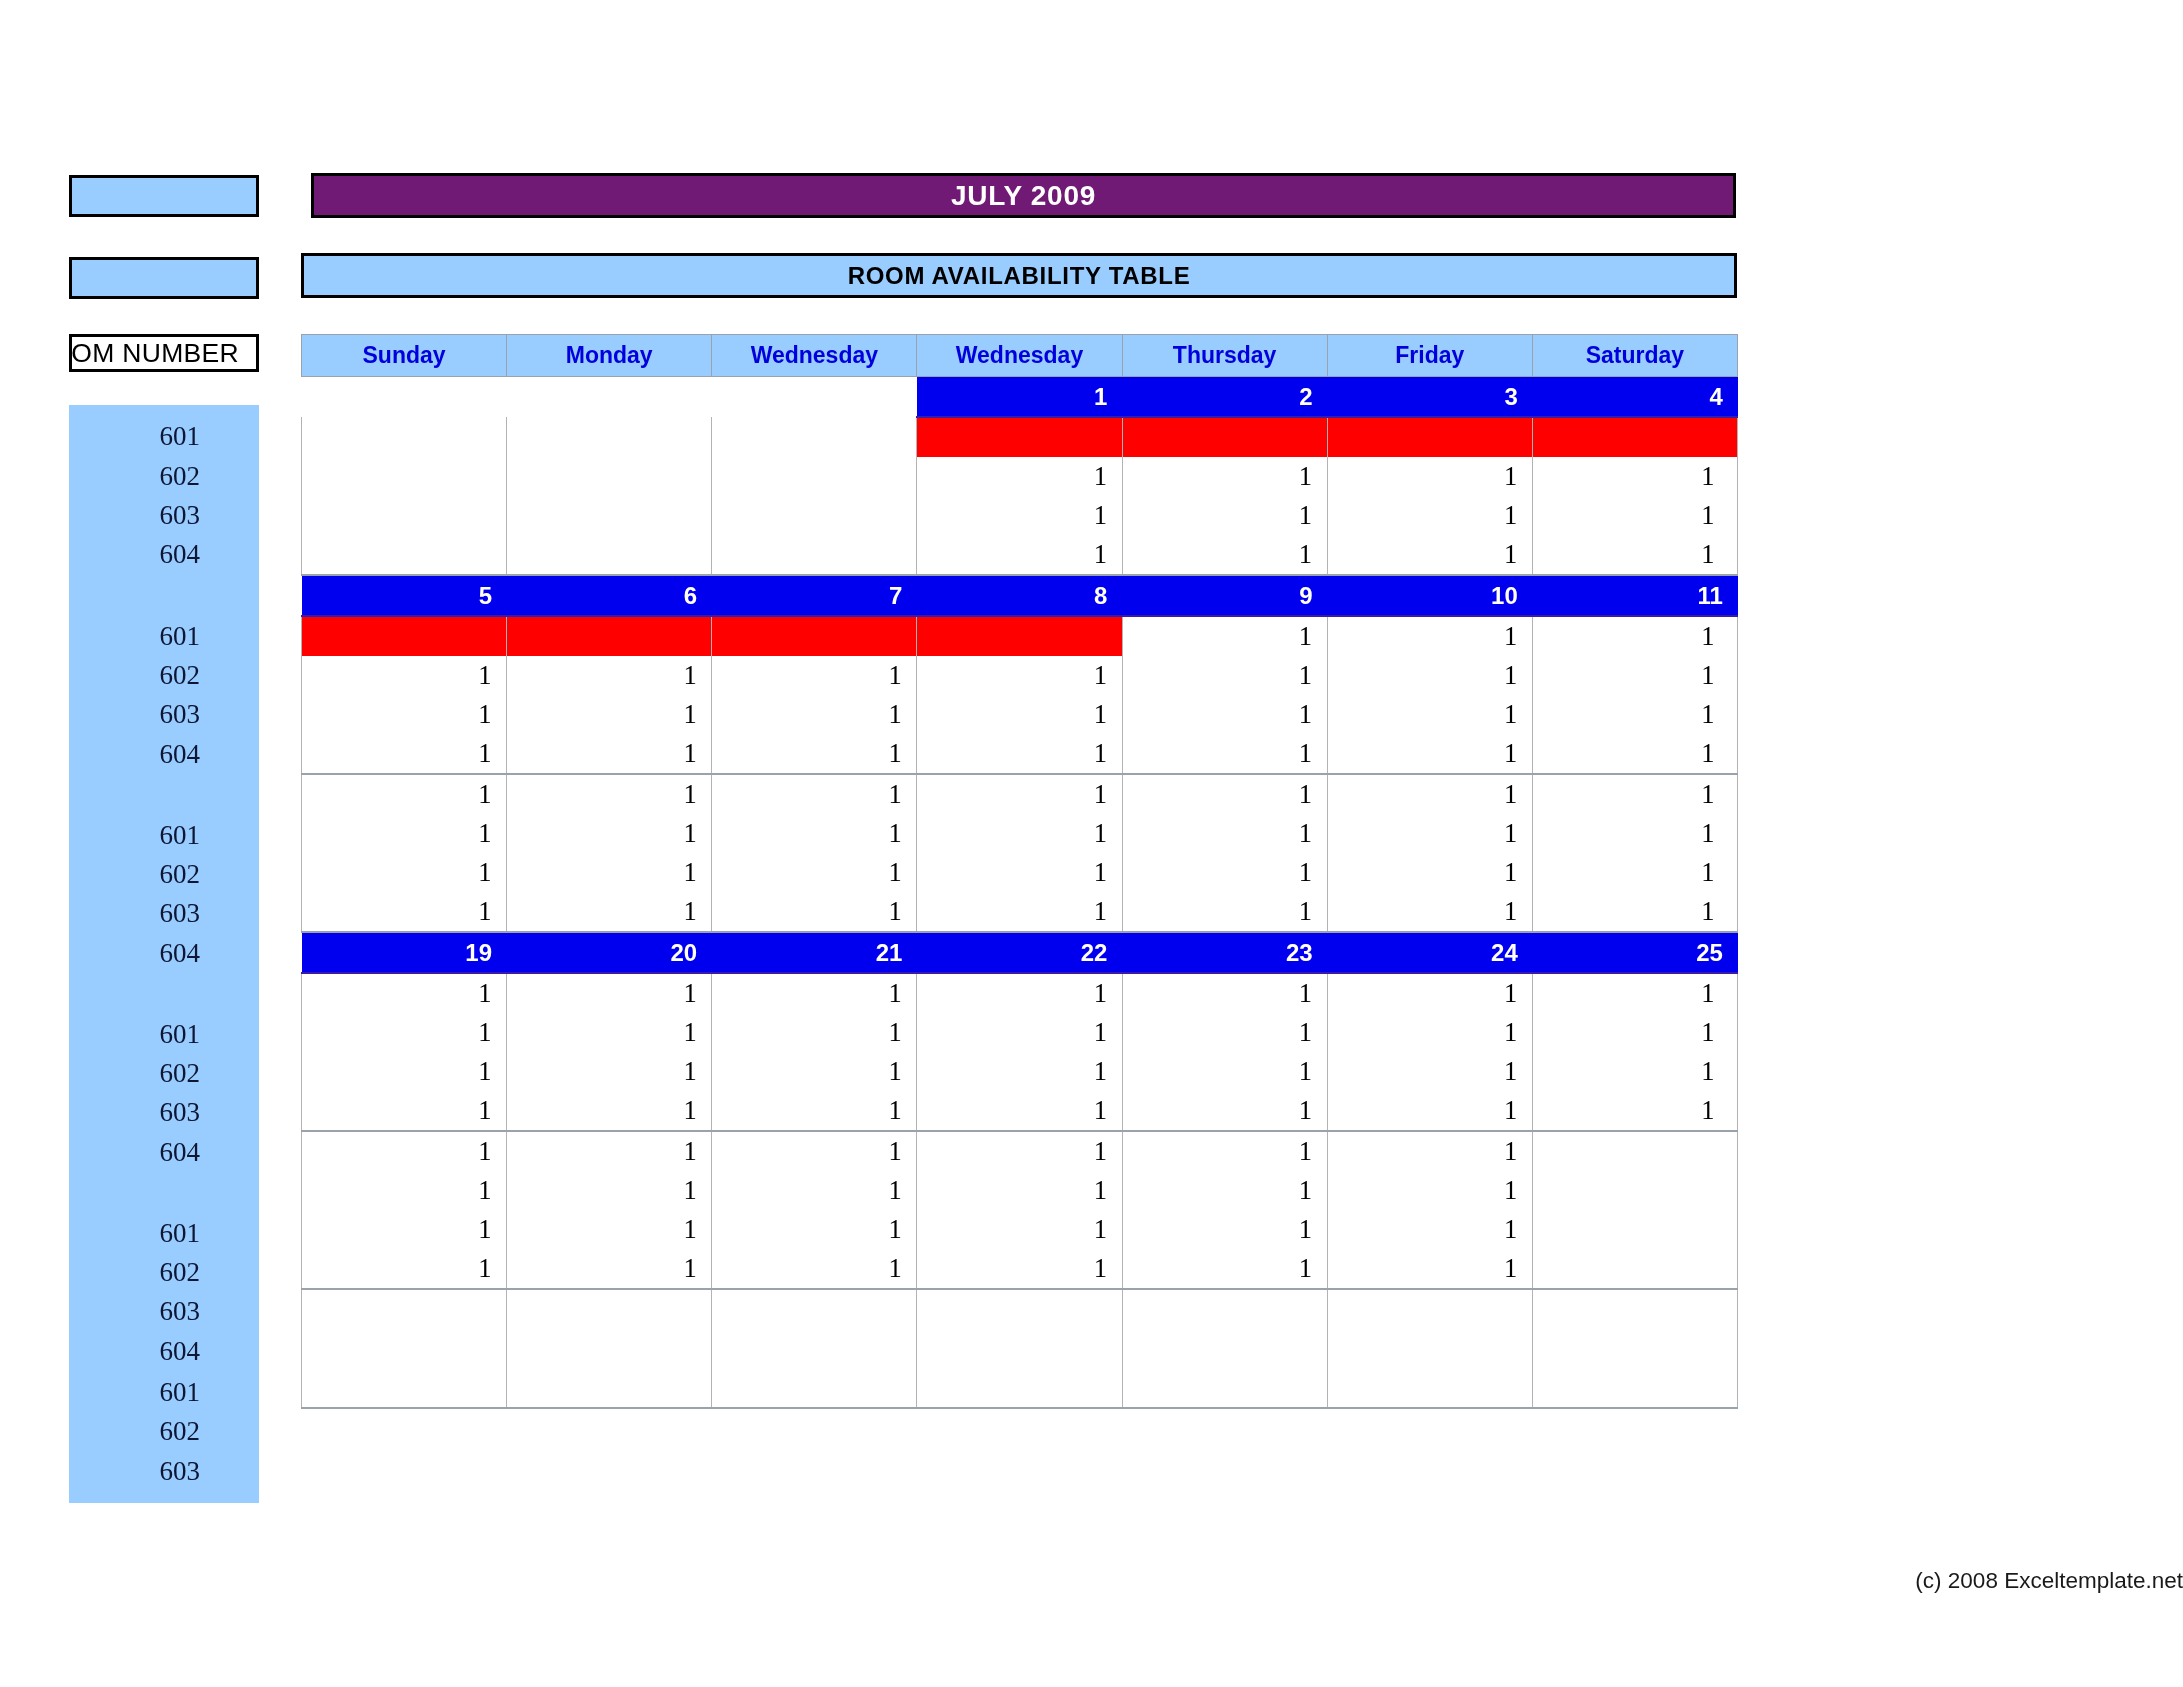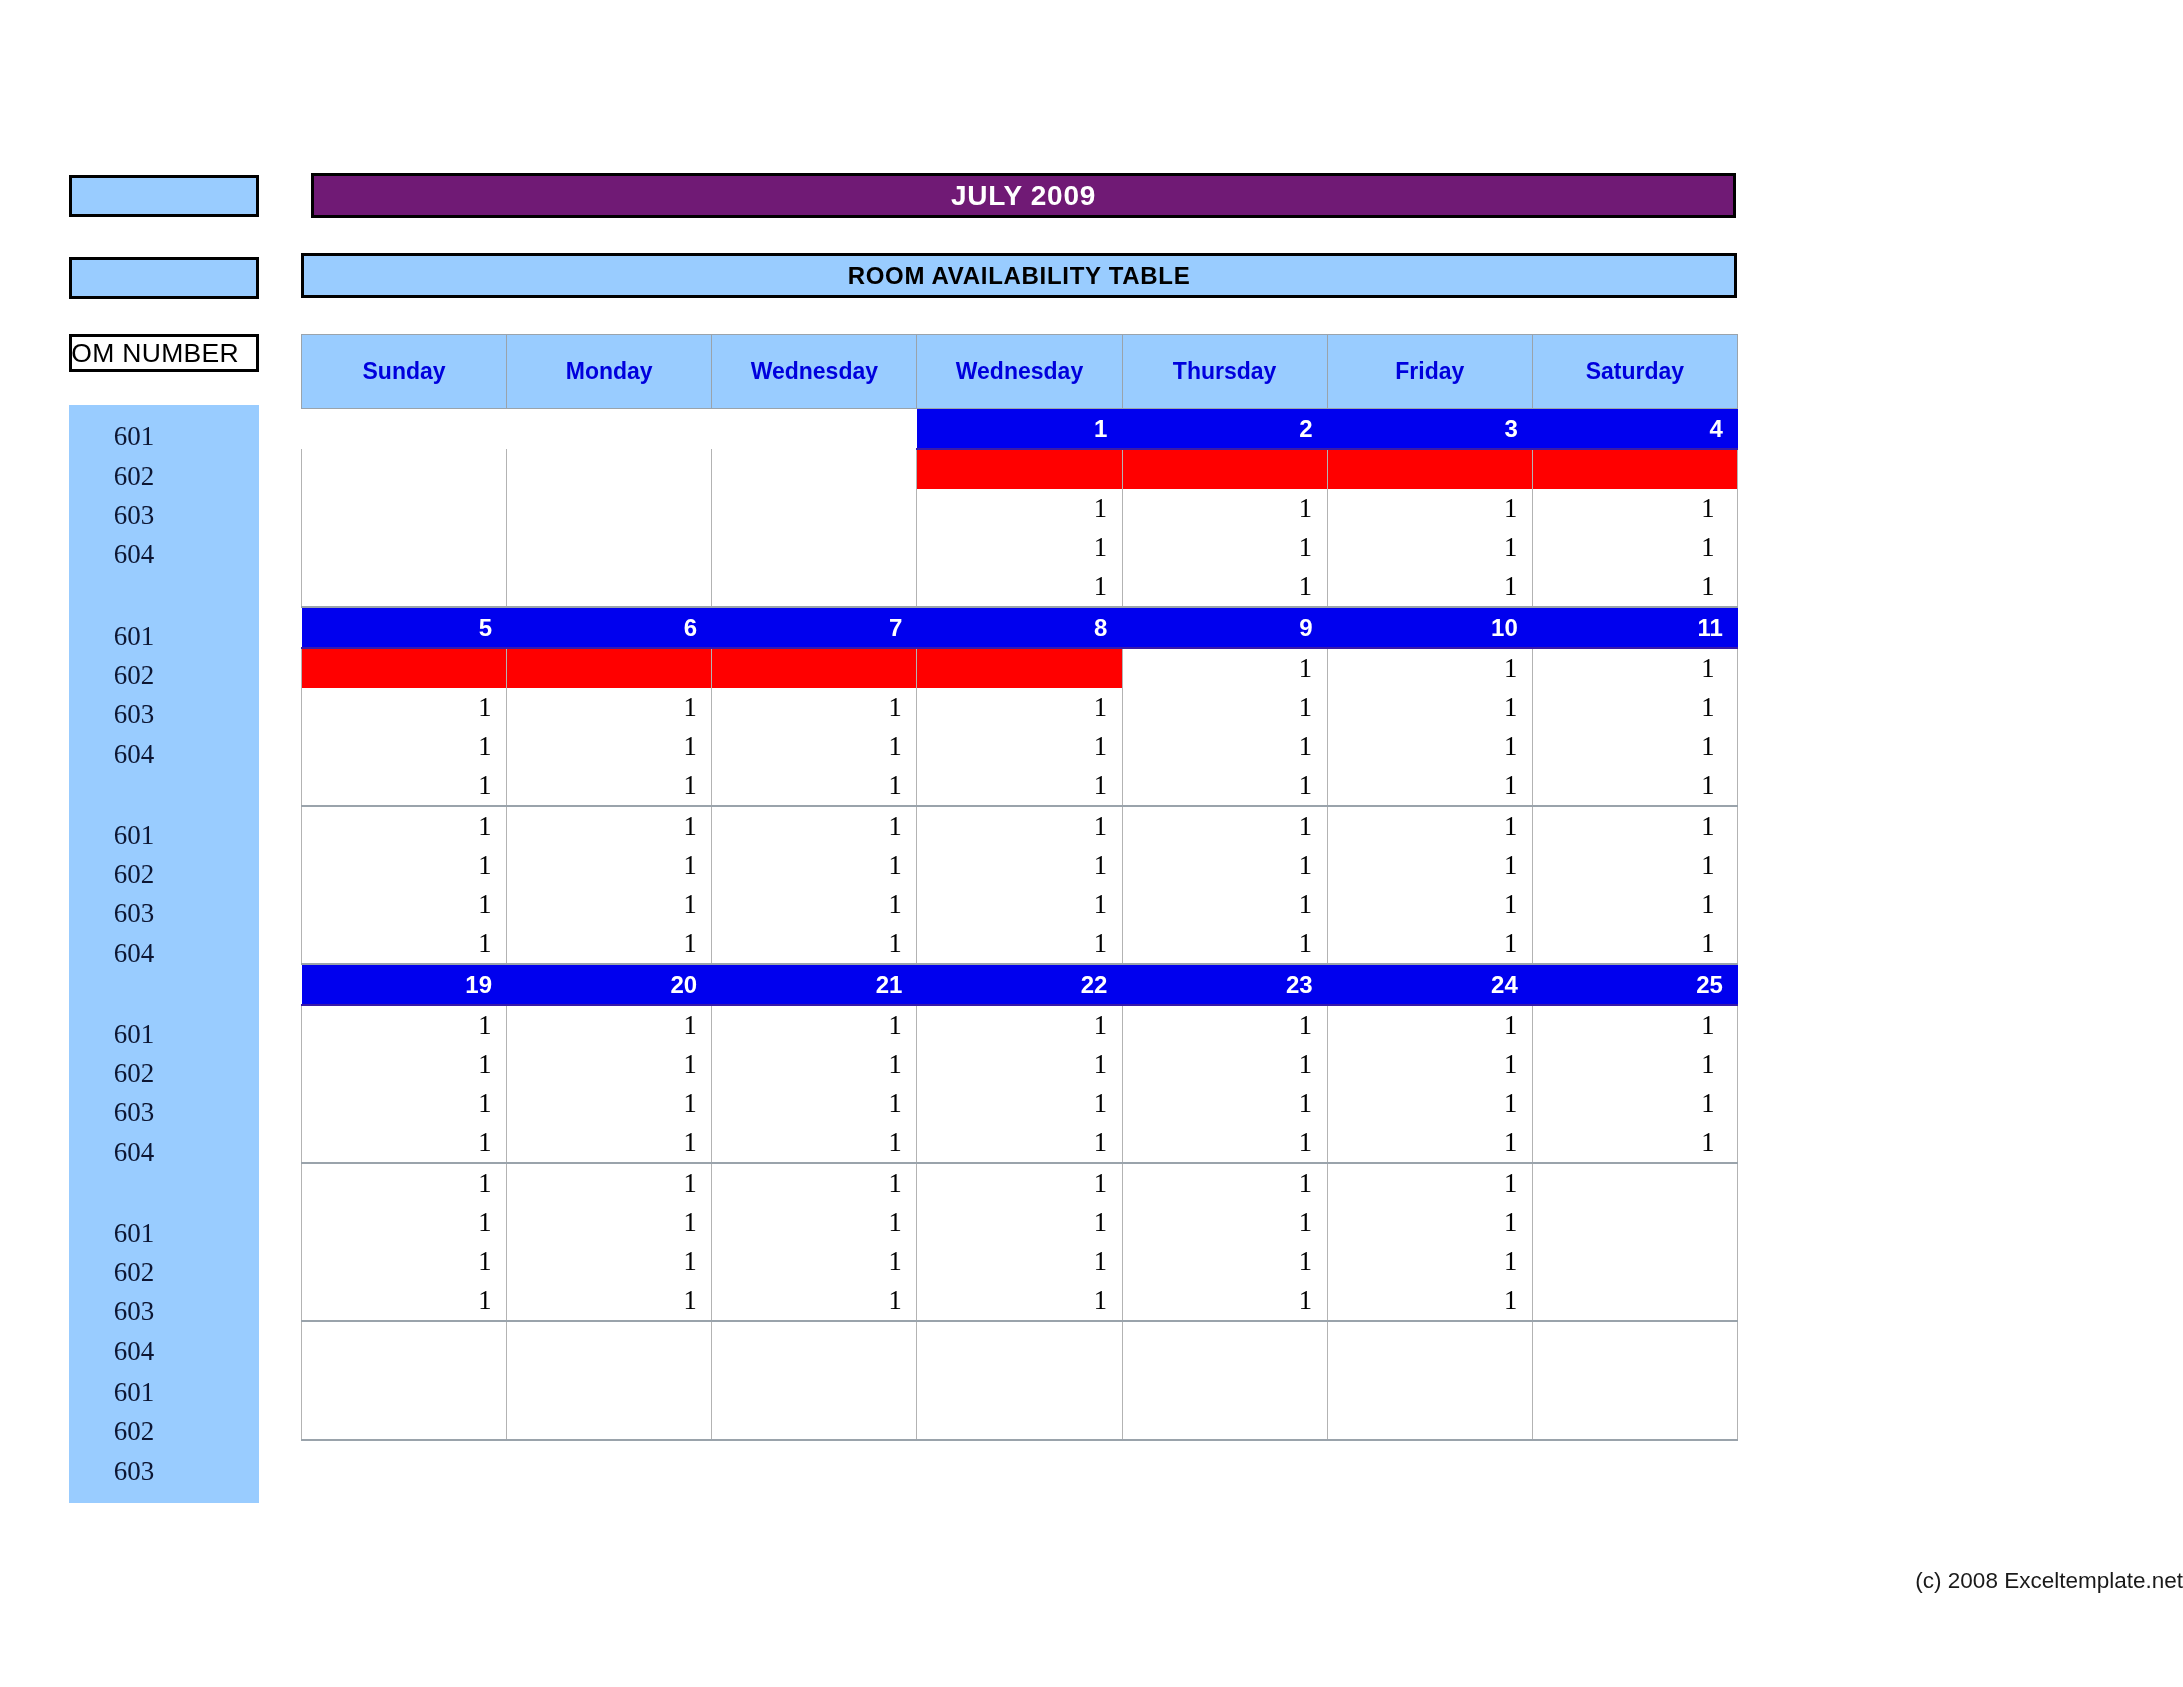--- a/index.html
+++ b/index.html
@@ -45,21 +45,21 @@
     left: 69px;
     top: 405px;
     width: 190px;
     height: 1098px;
     background: #99ccff;
   }
   .rail-label {
     position: absolute;
     right: 13.2px;
     width: 132px;
-    text-align: left;
+    text-align: center;
     font-family: "Liberation Serif", serif;
     font-size: 27px;
     color: #0d1633;
     line-height: 1;
   }
 
   
   .bar {
     position: absolute;
     box-sizing: border-box;
@@ -107,21 +107,21 @@
   #calendar col { width: 205px; }
 
   #calendar th.dayname {
     height: 41px;
     background: #99ccff;
     color: #0000dd;
     font-size: 23px;
     font-weight: bold;
     text-align: center;
     border: 1.3px solid #9aa3ab;
-    padding: 16px;
+    padding: 0;
   }
 
   td.datenum {
     height: 39px;
     background: #0000ee;
     color: #ffffff;
     font-size: 24px;
     font-weight: bold;
     text-align: right;
     padding: 0 14.6px 0 0;

